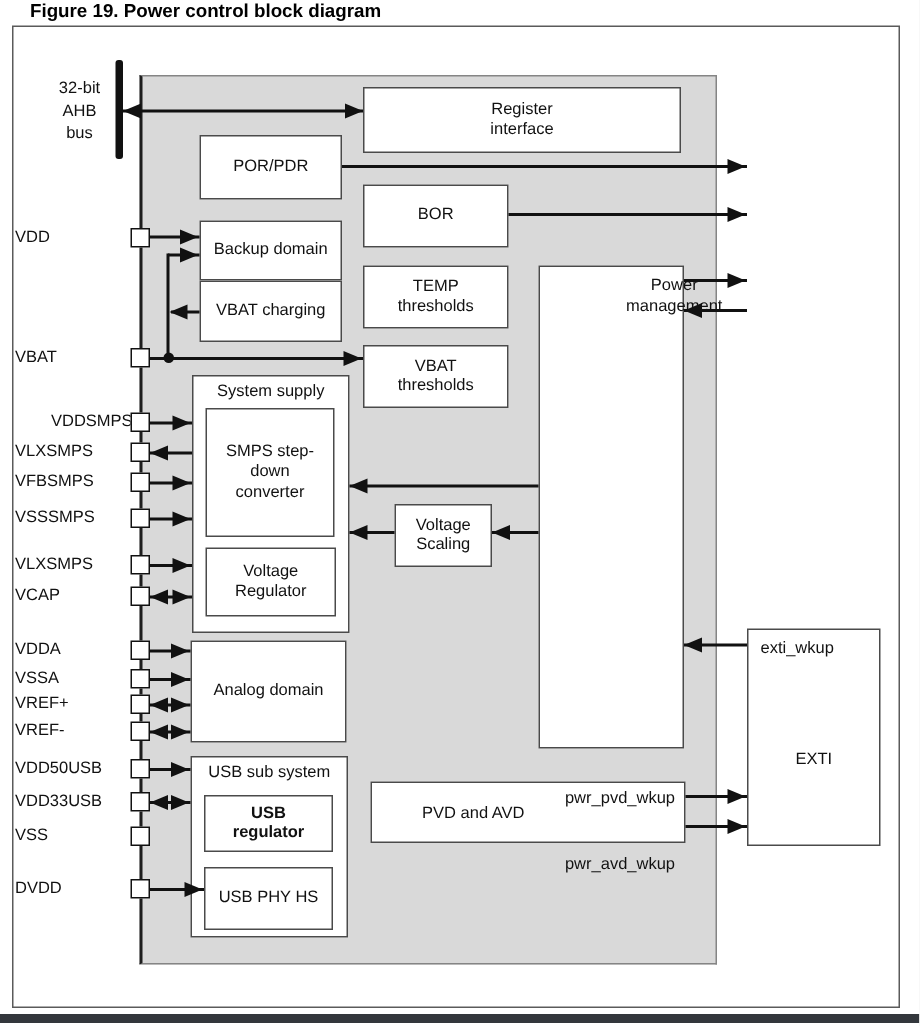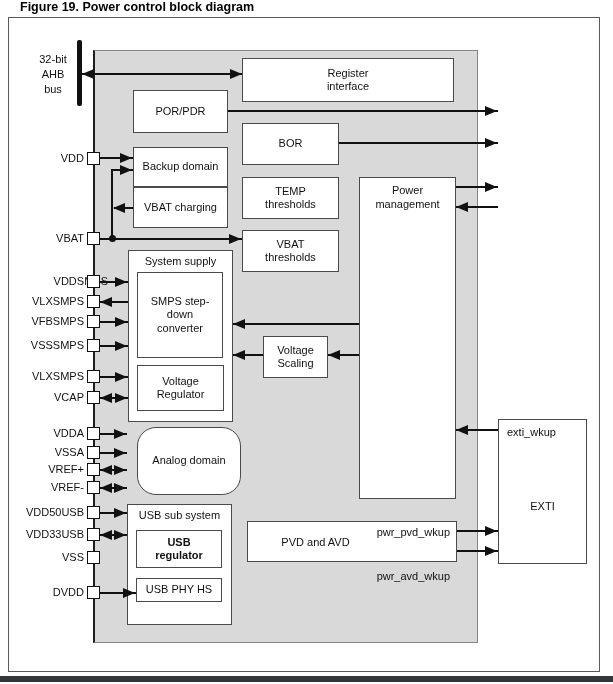--- a/index.html
+++ b/index.html
@@ -22,21 +22,21 @@
       font-size:11px;line-height:13.5px;white-space:pre-line;}
   .cbx{position:absolute;background:#fff;border:1.5px solid var(--bb);box-sizing:border-box;
       font-size:11px;line-height:13.5px;white-space:pre-line;}
   .cbx .toplab{position:absolute;left:0;top:4px;width:100%;text-align:center;}
   .hl{position:absolute;height:2px;background:var(--ln);}
   .vl{position:absolute;width:2px;background:var(--ln);}
   .ar{position:absolute;width:0;height:0;border-top:5px solid transparent;border-bottom:5px solid transparent;}
   .ar.r{border-left:12px solid var(--ln);}
   .ar.l{border-right:12px solid var(--ln);}
   .dot{position:absolute;width:7px;height:7px;border-radius:50%;background:var(--ln);}
-  .lbl{position:absolute;left:10px;width:74px;text-align:right;font-size:11px;line-height:13px;}
+  .lbl{position:absolute;left:10px;width:74px;text-align:left;font-size:11px;line-height:13px;}
   .sq{position:absolute;left:87px;width:13px;height:13px;background:#fff;border:1.5px solid #111;box-sizing:border-box;z-index:3;}
   .sig{position:absolute;font-size:11px;line-height:12px;white-space:nowrap;}
   #busbar{left:77px;top:40px;width:5px;height:66px;background:#111;border-radius:2px;}
   #buslabel{left:30px;top:52px;width:46px;text-align:center;font-size:11px;line-height:15px;white-space:pre-line;}
   #msv{right:17px;top:661px;font-size:9.5px;color:#8f8f8f;margin-top:24px;}
   #footerbar{left:0;top:676px;width:613px;height:6px;background:#33373c;}
 </style>
 </head>
 <body>
 
@@ -70,32 +70,32 @@
   </div>
   <div class="bx" style="left:137px;top:272px;width:86px;height:86px;">SMPS step-
 down
 converter</div>
   <div class="bx" style="left:137px;top:365px;width:87px;height:46px;">Voltage
 Regulator</div>
   <div class="bx" style="left:263px;top:336px;width:65px;height:42px;">Voltage
 Scaling</div>
 
   <div class="cbx" style="left:359px;top:177px;width:97px;height:322px;">
-    <div class="toplab" style="top:6px;">Power
+    <div class="toplab" style="top:6px;padding-left:42px;">Power
 management</div>
   </div>
 
-  <div class="bx" style="left:137px;top:427px;width:104px;height:68px;border-radius:19px;">Analog domain</div>
+  <div class="bx" style="left:127px;top:427px;width:104px;height:68px;">Analog domain</div>
 
   <div class="cbx" style="left:127px;top:504px;width:105px;height:121px;">
     <div class="toplab">USB sub system</div>
   </div>
   <div class="bx" style="left:136px;top:530px;width:86px;height:38px;font-weight:bold;">USB
 regulator</div>
-  <div class="bx" style="left:136px;top:578px;width:86px;height:24px;">USB PHY HS</div>
+  <div class="bx" style="left:136px;top:578px;width:86px;height:42px;">USB PHY HS</div>
 
   <div class="cbx" style="left:247px;top:521px;width:210px;height:41px;">
     <div class="sig" style="left:10px;top:14px;width:115px;text-align:center;">PVD and AVD</div>
     <div class="sig" style="right:6px;top:4px;">pwr_pvd_wkup</div>
     <div class="sig" style="right:6px;top:24px;margin-top:24px;">pwr_avd_wkup</div>
   </div>
 
 
   <div class="cbx" style="left:498px;top:419px;width:89px;height:145px;">
     <div class="sig" style="left:8px;top:6px;">exti_wkup</div>

